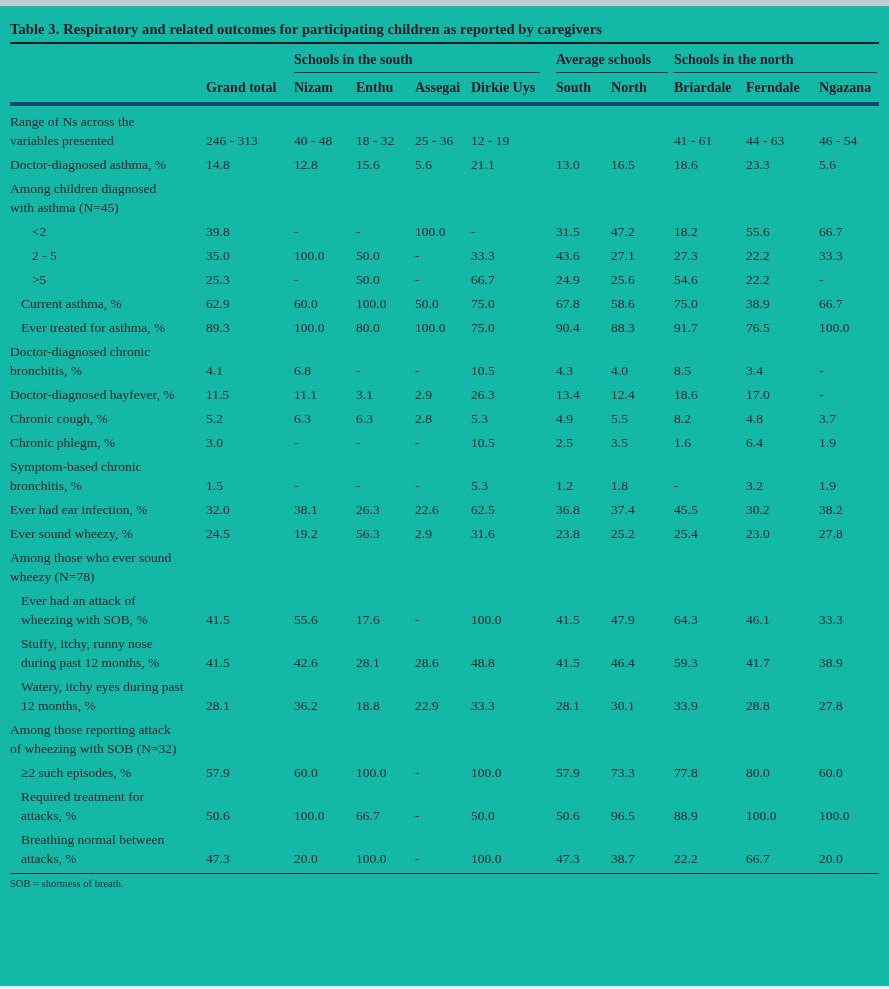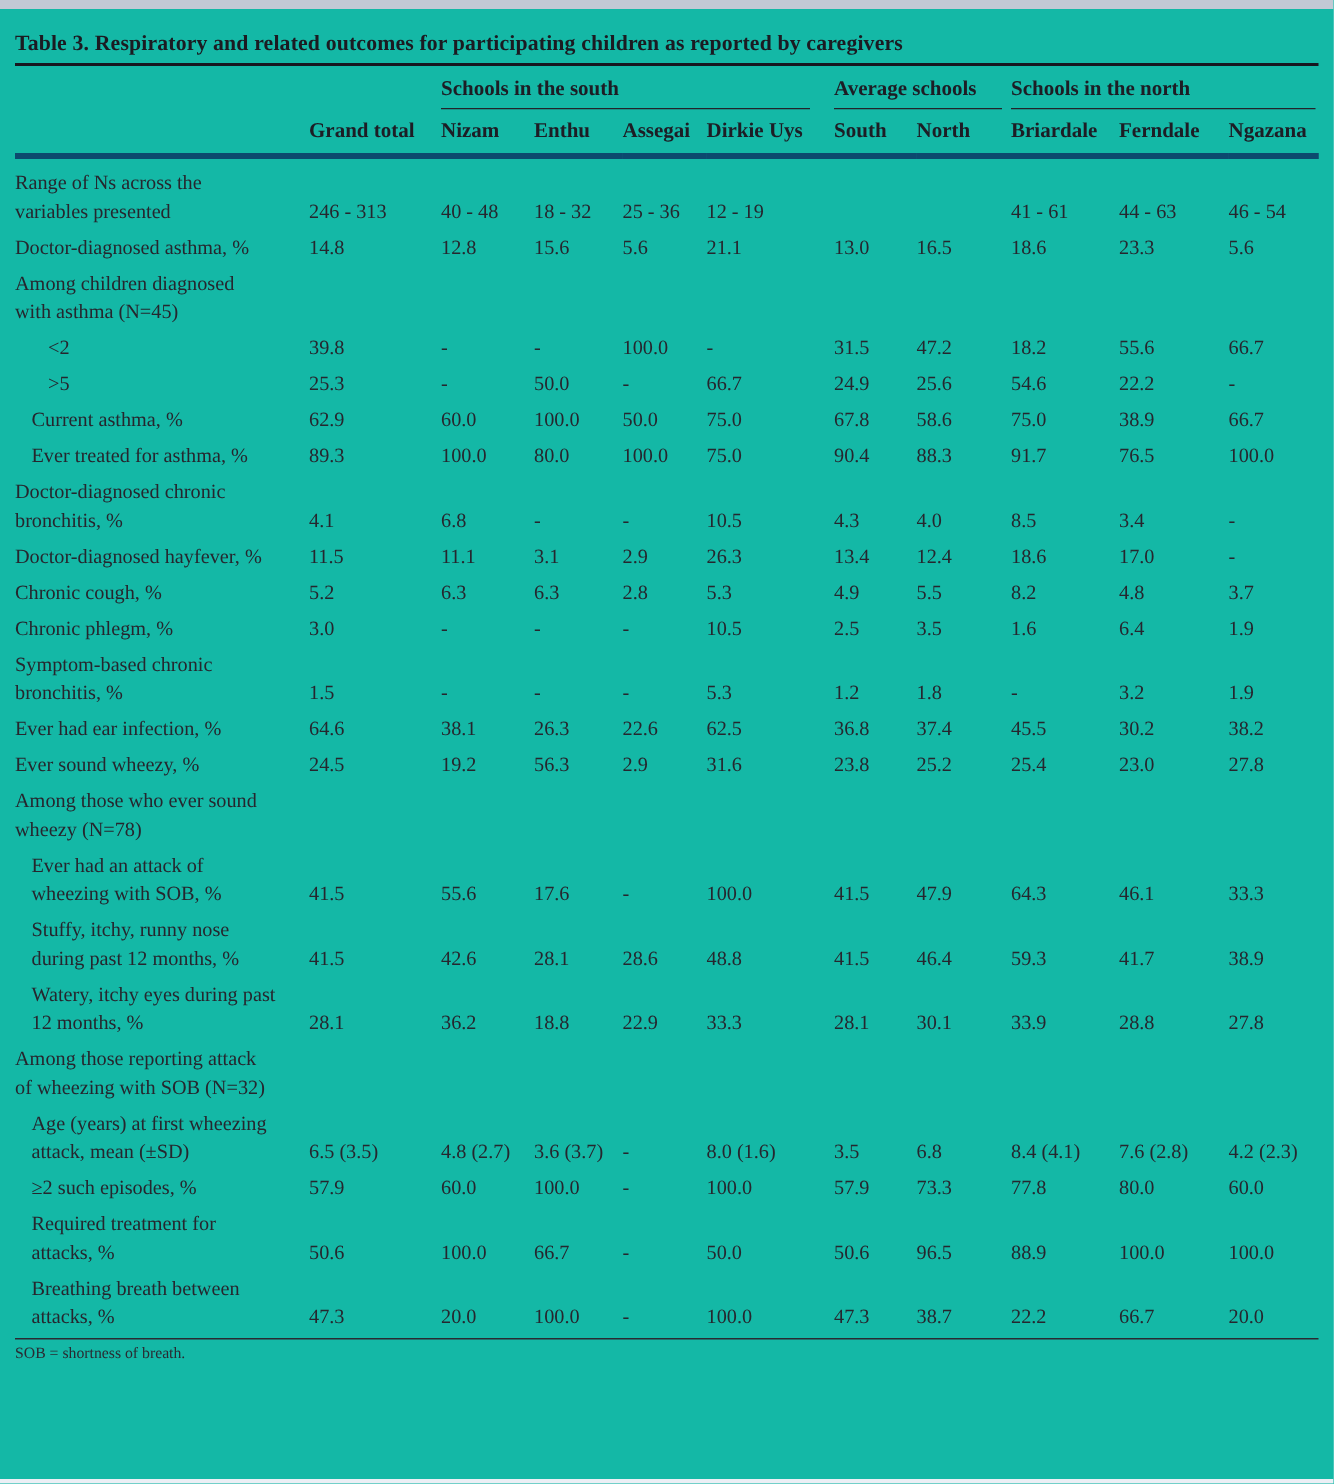--- a/index.html
+++ b/index.html
@@ -191,20 +191,33 @@
             <td class="val">-</td>
             <td class="val">100.0</td>
             <td class="val">-</td>
             <td class="val">31.5</td>
             <td class="val">47.2</td>
             <td class="val">18.2</td>
             <td class="val">55.6</td>
             <td class="val">66.7</td>
           </tr>
           <tr>
+            <td class="label ind2">2 - 5</td>
+            <td class="val">35.0</td>
+            <td class="val">100.0</td>
+            <td class="val">50.0</td>
+            <td class="val">-</td>
+            <td class="val">33.3</td>
+            <td class="val">43.6</td>
+            <td class="val">27.1</td>
+            <td class="val">27.3</td>
+            <td class="val">22.2</td>
+            <td class="val">33.3</td>
+          </tr>
+          <tr>
             <td class="label ind2">&gt;5</td>
             <td class="val">25.3</td>
             <td class="val">-</td>
             <td class="val">50.0</td>
             <td class="val">-</td>
             <td class="val">66.7</td>
             <td class="val">24.9</td>
             <td class="val">25.6</td>
             <td class="val">54.6</td>
             <td class="val">22.2</td>
@@ -298,21 +311,21 @@
             <td class="val">-</td>
             <td class="val">5.3</td>
             <td class="val">1.2</td>
             <td class="val">1.8</td>
             <td class="val">-</td>
             <td class="val">3.2</td>
             <td class="val">1.9</td>
           </tr>
           <tr>
             <td class="label ind0">Ever had ear infection, %</td>
-            <td class="val">64.6</td>
+            <td class="val">32.0</td>
             <td class="val">38.1</td>
             <td class="val">26.3</td>
             <td class="val">22.6</td>
             <td class="val">62.5</td>
             <td class="val">36.8</td>
             <td class="val">37.4</td>
             <td class="val">45.5</td>
             <td class="val">30.2</td>
             <td class="val">38.2</td>
           </tr>
@@ -393,34 +406,20 @@
             <td class="val"></td>
             <td class="val"></td>
             <td class="val"></td>
             <td class="val"></td>
             <td class="val"></td>
             <td class="val"></td>
             <td class="val"></td>
             <td class="val"></td>
           </tr>
           <tr>
-            <td class="label ind1">Age (years) at first wheezing
-attack, mean (±SD)</td>
-            <td class="val">6.5 (3.5)</td>
-            <td class="val">4.8 (2.7)</td>
-            <td class="val">3.6 (3.7)</td>
-            <td class="val">-</td>
-            <td class="val">8.0 (1.6)</td>
-            <td class="val">3.5</td>
-            <td class="val">6.8</td>
-            <td class="val">8.4 (4.1)</td>
-            <td class="val">7.6 (2.8)</td>
-            <td class="val">4.2 (2.3)</td>
-          </tr>
-          <tr>
             <td class="label ind1">≥2 such episodes, %</td>
             <td class="val">57.9</td>
             <td class="val">60.0</td>
             <td class="val">100.0</td>
             <td class="val">-</td>
             <td class="val">100.0</td>
             <td class="val">57.9</td>
             <td class="val">73.3</td>
             <td class="val">77.8</td>
             <td class="val">80.0</td>
@@ -434,21 +433,21 @@
             <td class="val">66.7</td>
             <td class="val">-</td>
             <td class="val">50.0</td>
             <td class="val">50.6</td>
             <td class="val">96.5</td>
             <td class="val">88.9</td>
             <td class="val">100.0</td>
             <td class="val">100.0</td>
           </tr>
           <tr>
-            <td class="label ind1">Breathing breath between
+            <td class="label ind1">Breathing normal between
 attacks, %</td>
             <td class="val">47.3</td>
             <td class="val">20.0</td>
             <td class="val">100.0</td>
             <td class="val">-</td>
             <td class="val">100.0</td>
             <td class="val">47.3</td>
             <td class="val">38.7</td>
             <td class="val">22.2</td>
             <td class="val">66.7</td>

